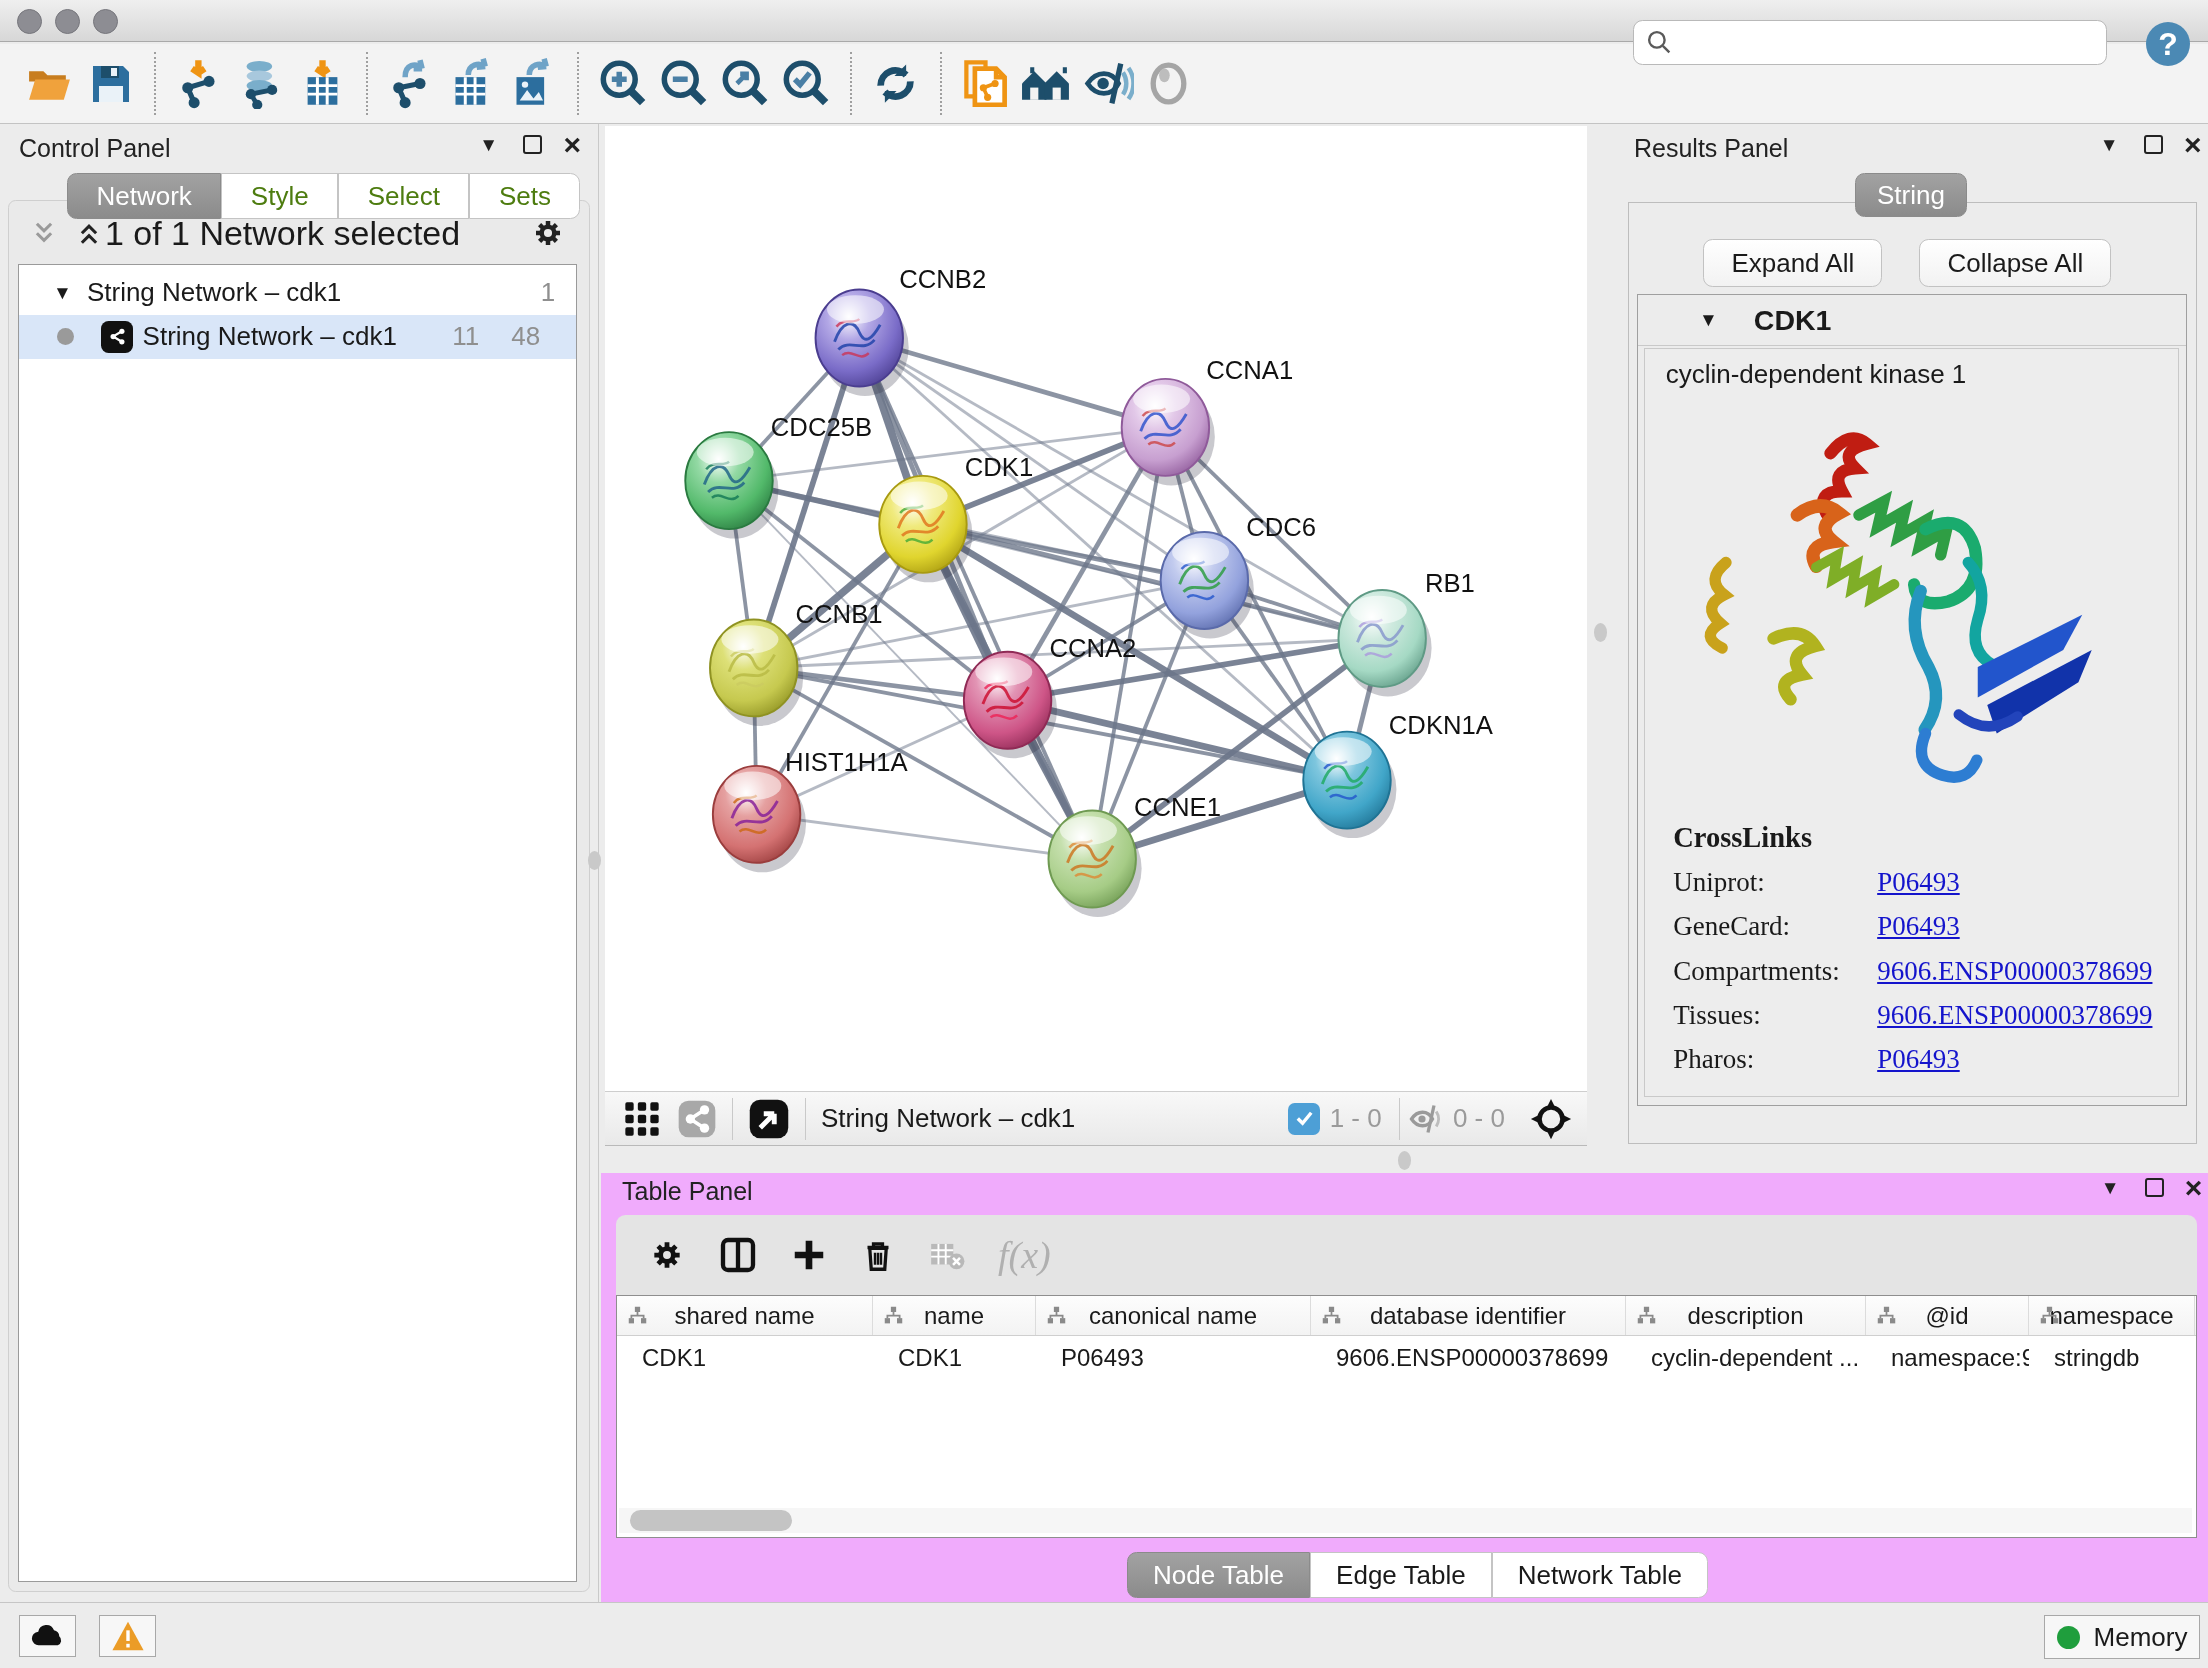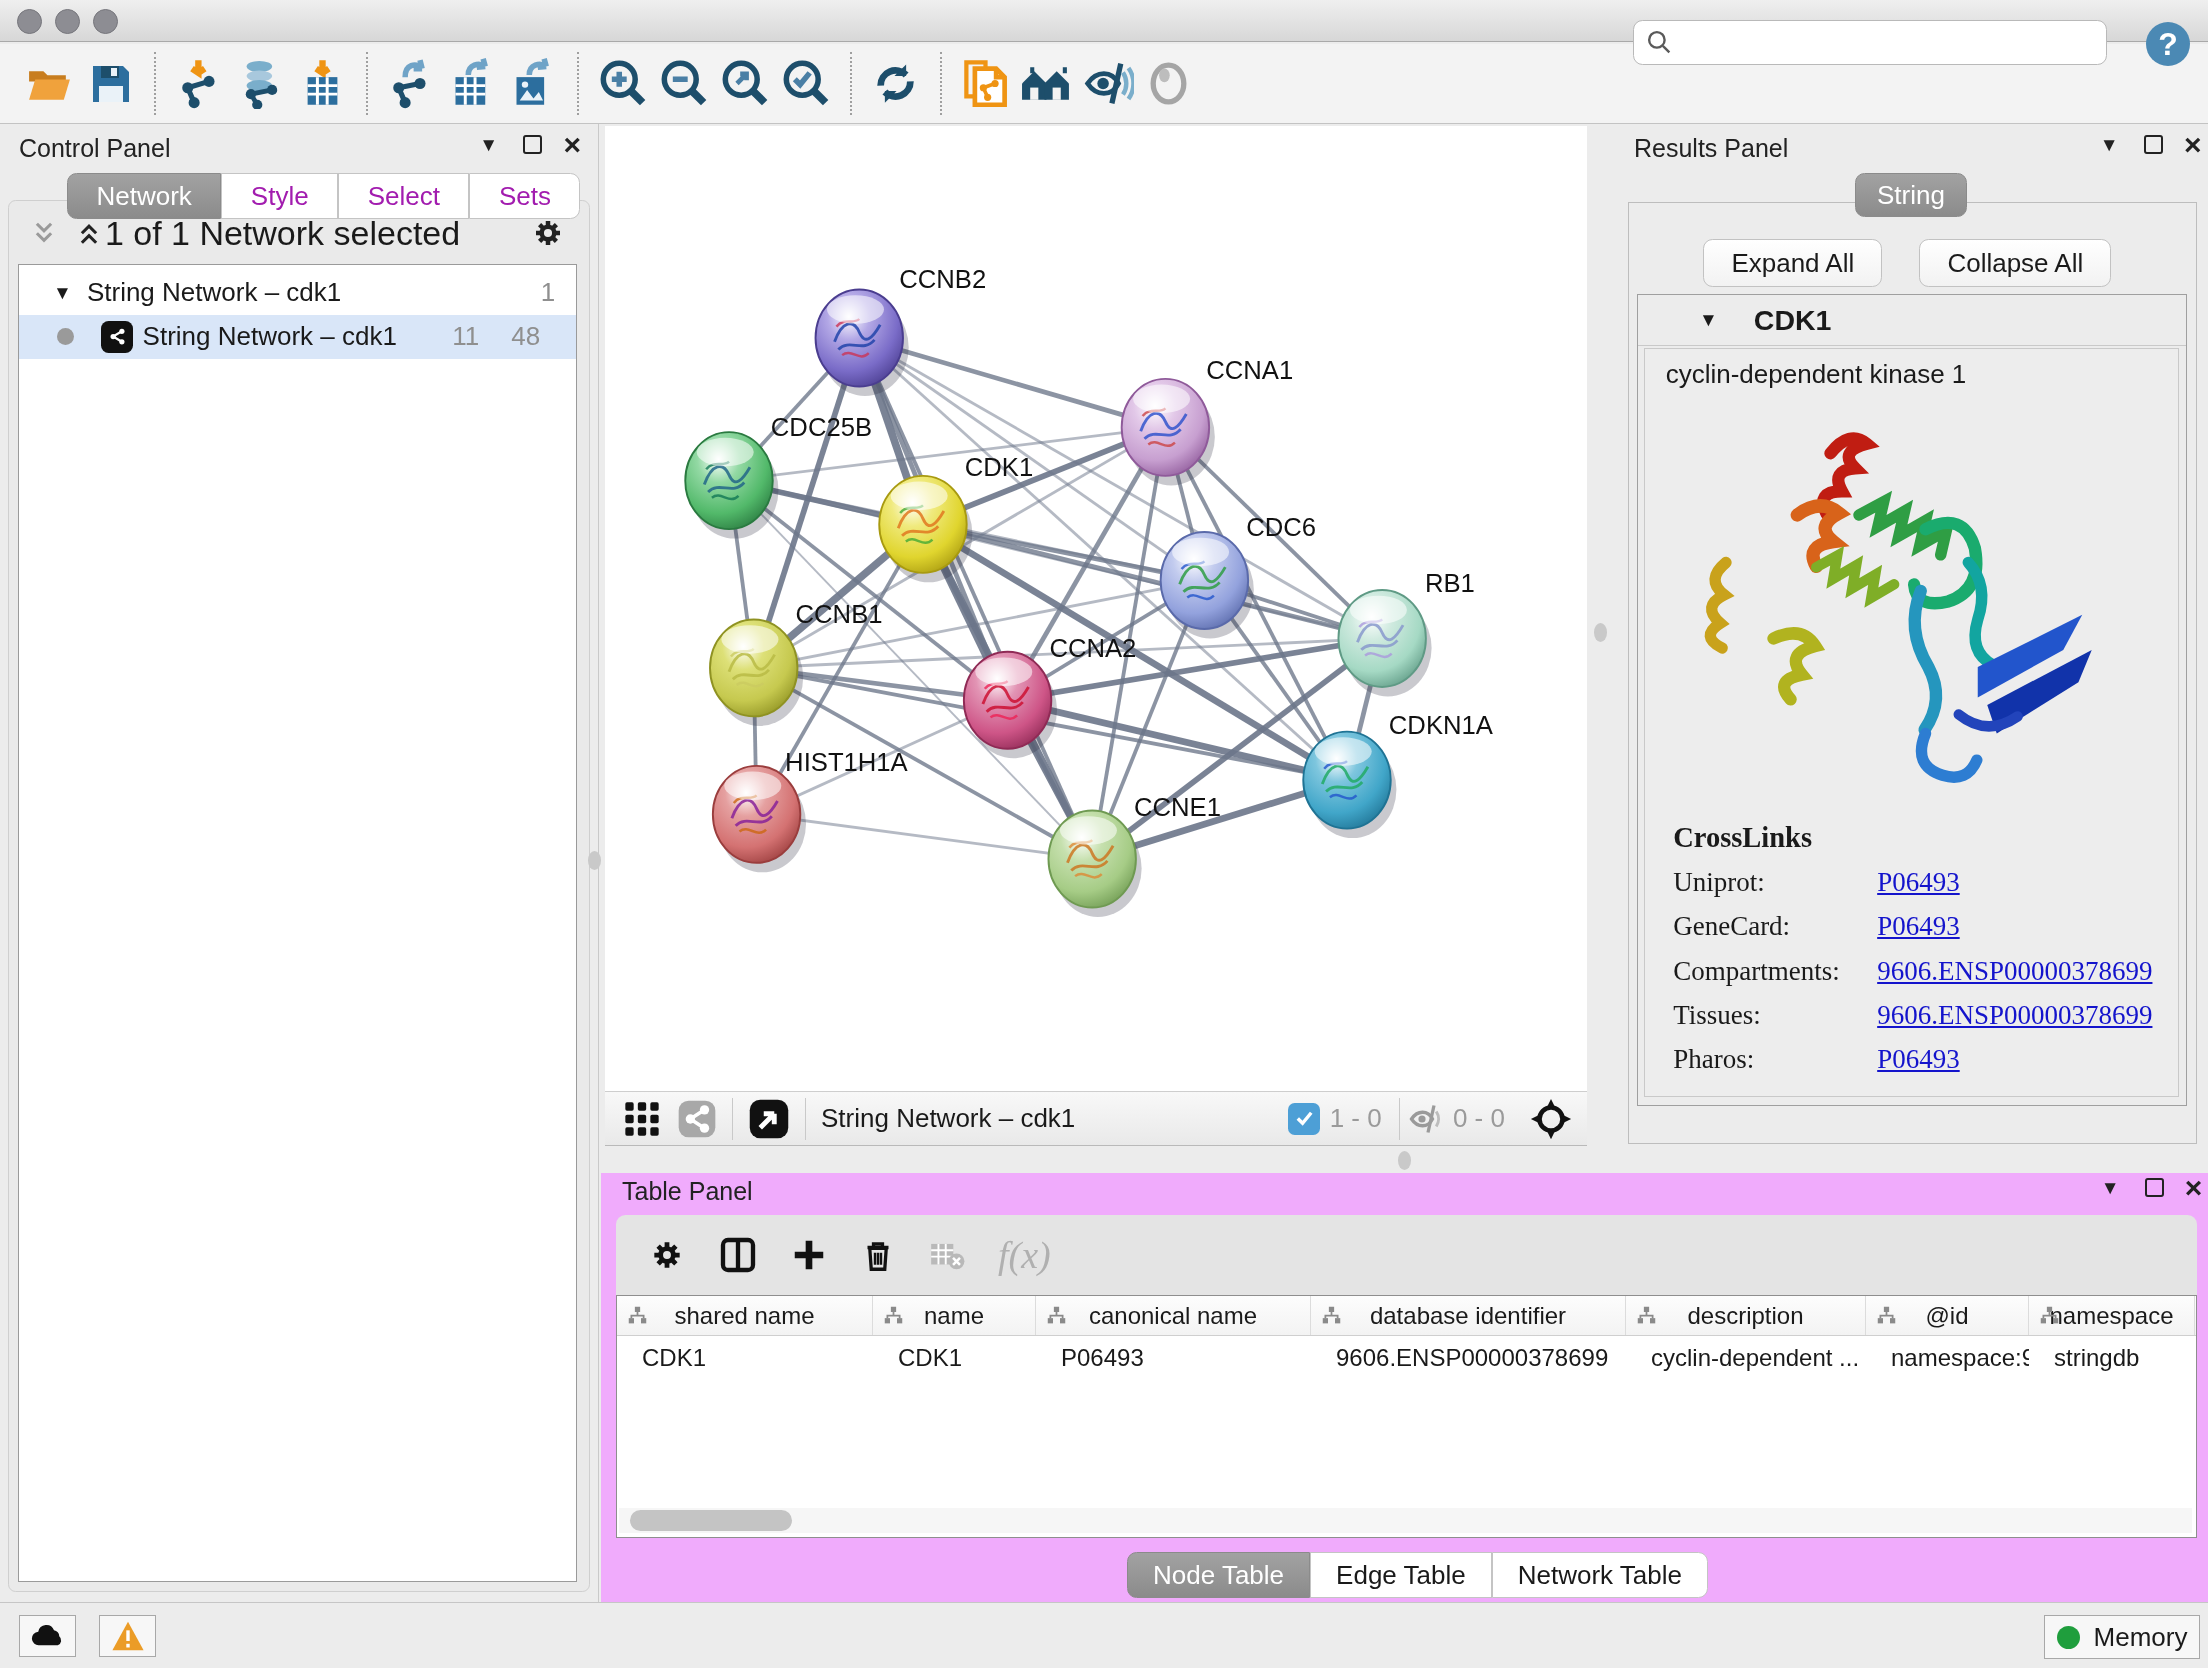--- a/index.html
+++ b/index.html
@@ -31,21 +31,21 @@
   .pctrl { display:inline-block; font-size:19px; color:#222; margin-left:21px; vertical-align:middle; }
   .float-sq { display:inline-block; width:19px; height:19px; border:2.9px solid #222; border-radius:2.9px; margin-left:21px; vertical-align:middle; }
   .close-x { display:inline-block; font-size:30px; font-weight:bold; color:#222; margin-left:17px; vertical-align:middle; line-height:19px; }
 
   
   .control-panel { position:absolute; left:0; top:124px; width:599px; height:1478px; background:#ececec; border-right:1.9px solid #c9c9c9; }
   .cp-header { position:absolute; left:19px; top:9.5px; }
   .cp-controls { position:absolute; right:17px; top:9.5px; }
   .tabstrip { position:absolute; display:flex; z-index:5; }
   .tab { height:46px; background:#ffffff; border:1px solid #c4c4c4; font-size:26px;
-    display:flex; align-items:center; justify-content:center; color:#a21caf; }
+    display:flex; align-items:center; justify-content:center; color:#4d7c0f; }
   .tab.first { border-radius:9.5px 0 0 9.5px; }
   .tab.last { border-radius:0 9.5px 9.5px 0; }
   .tab.active { background:linear-gradient(#a2a2a2,#8b8b8b); color:#ffffff; border-color:#8b8b8b; }
   .cp-body { position:absolute; left:7.6px; top:76px; width:582px; height:1392px;
     background:#eaeaea; border:1.9px solid #cfcfcf; border-radius:7.6px; }
   .cp-selbar { position:absolute; left:5.7px; top:5.7px; width:567px; height:53px; display:flex; align-items:center; }
   .cp-selbar .label { flex:1; text-align:left; font-size:34px; }
   .netlist { position:absolute; left:9.5px; top:63px; width:559px; height:1318px; background:#ffffff; border:1.9px solid #9a9a9a; }
   .netrow { position:relative; height:44px; display:flex; align-items:center; font-size:26px; }
   .netrow.selected { background:#d9e6f8; }

